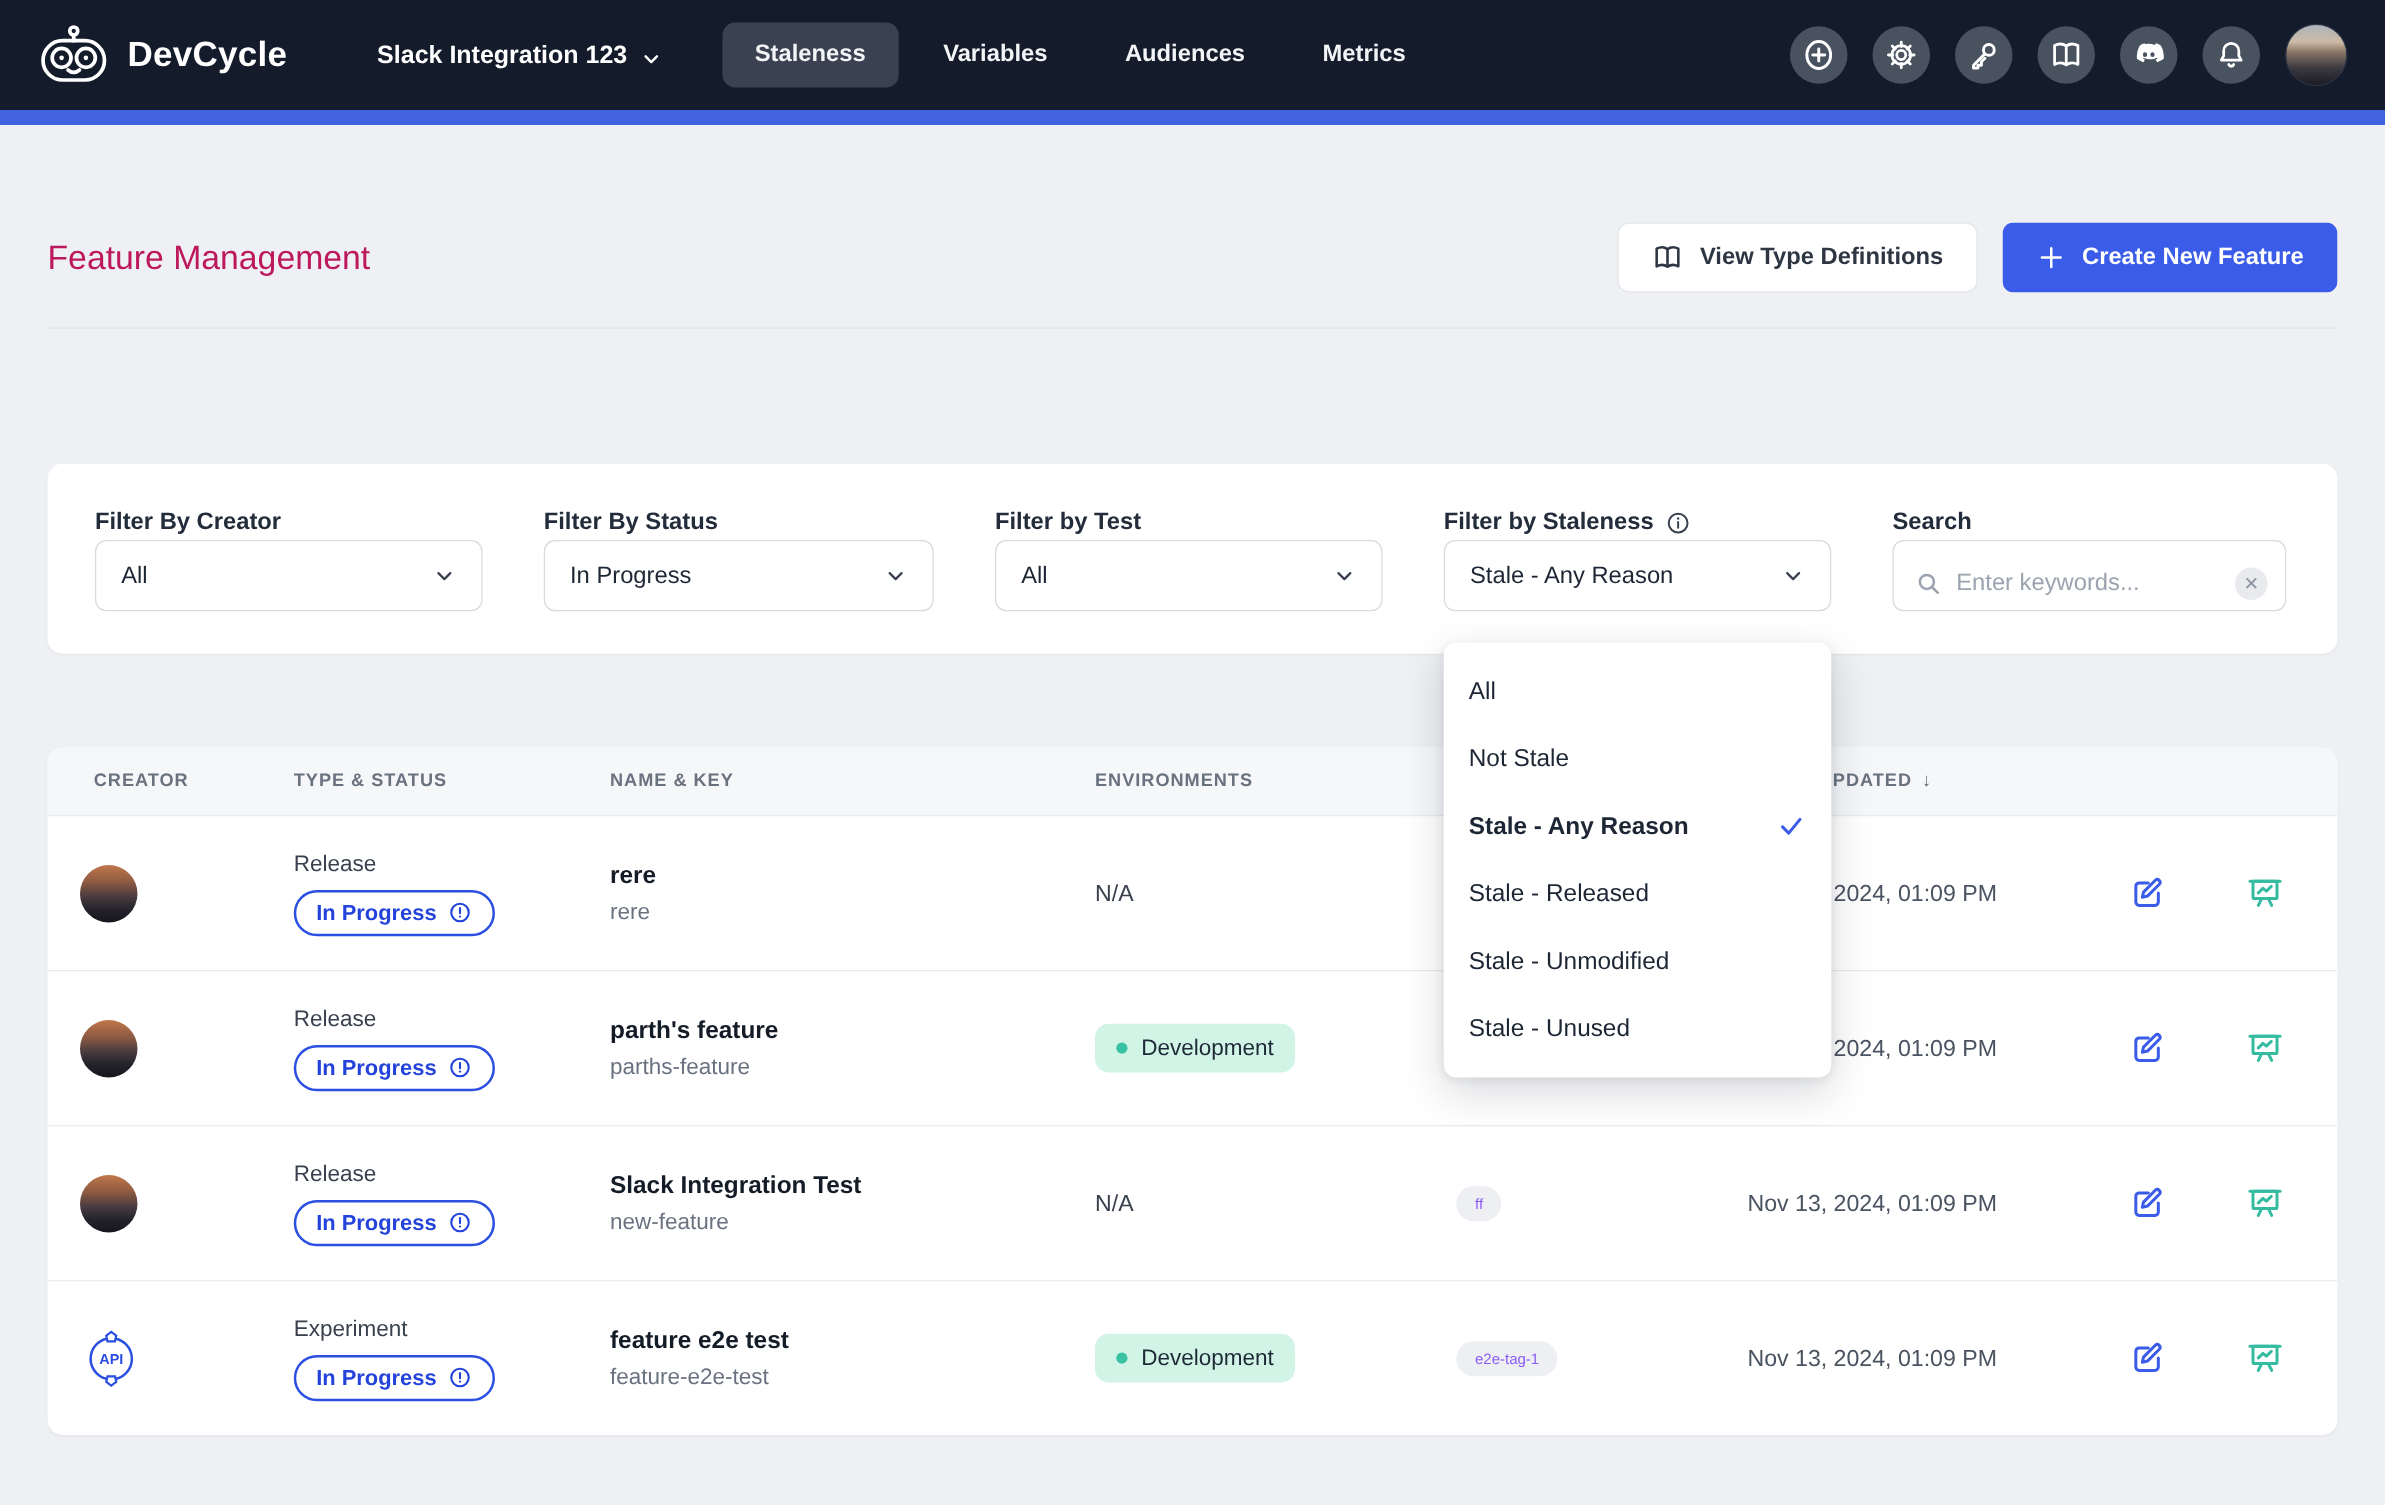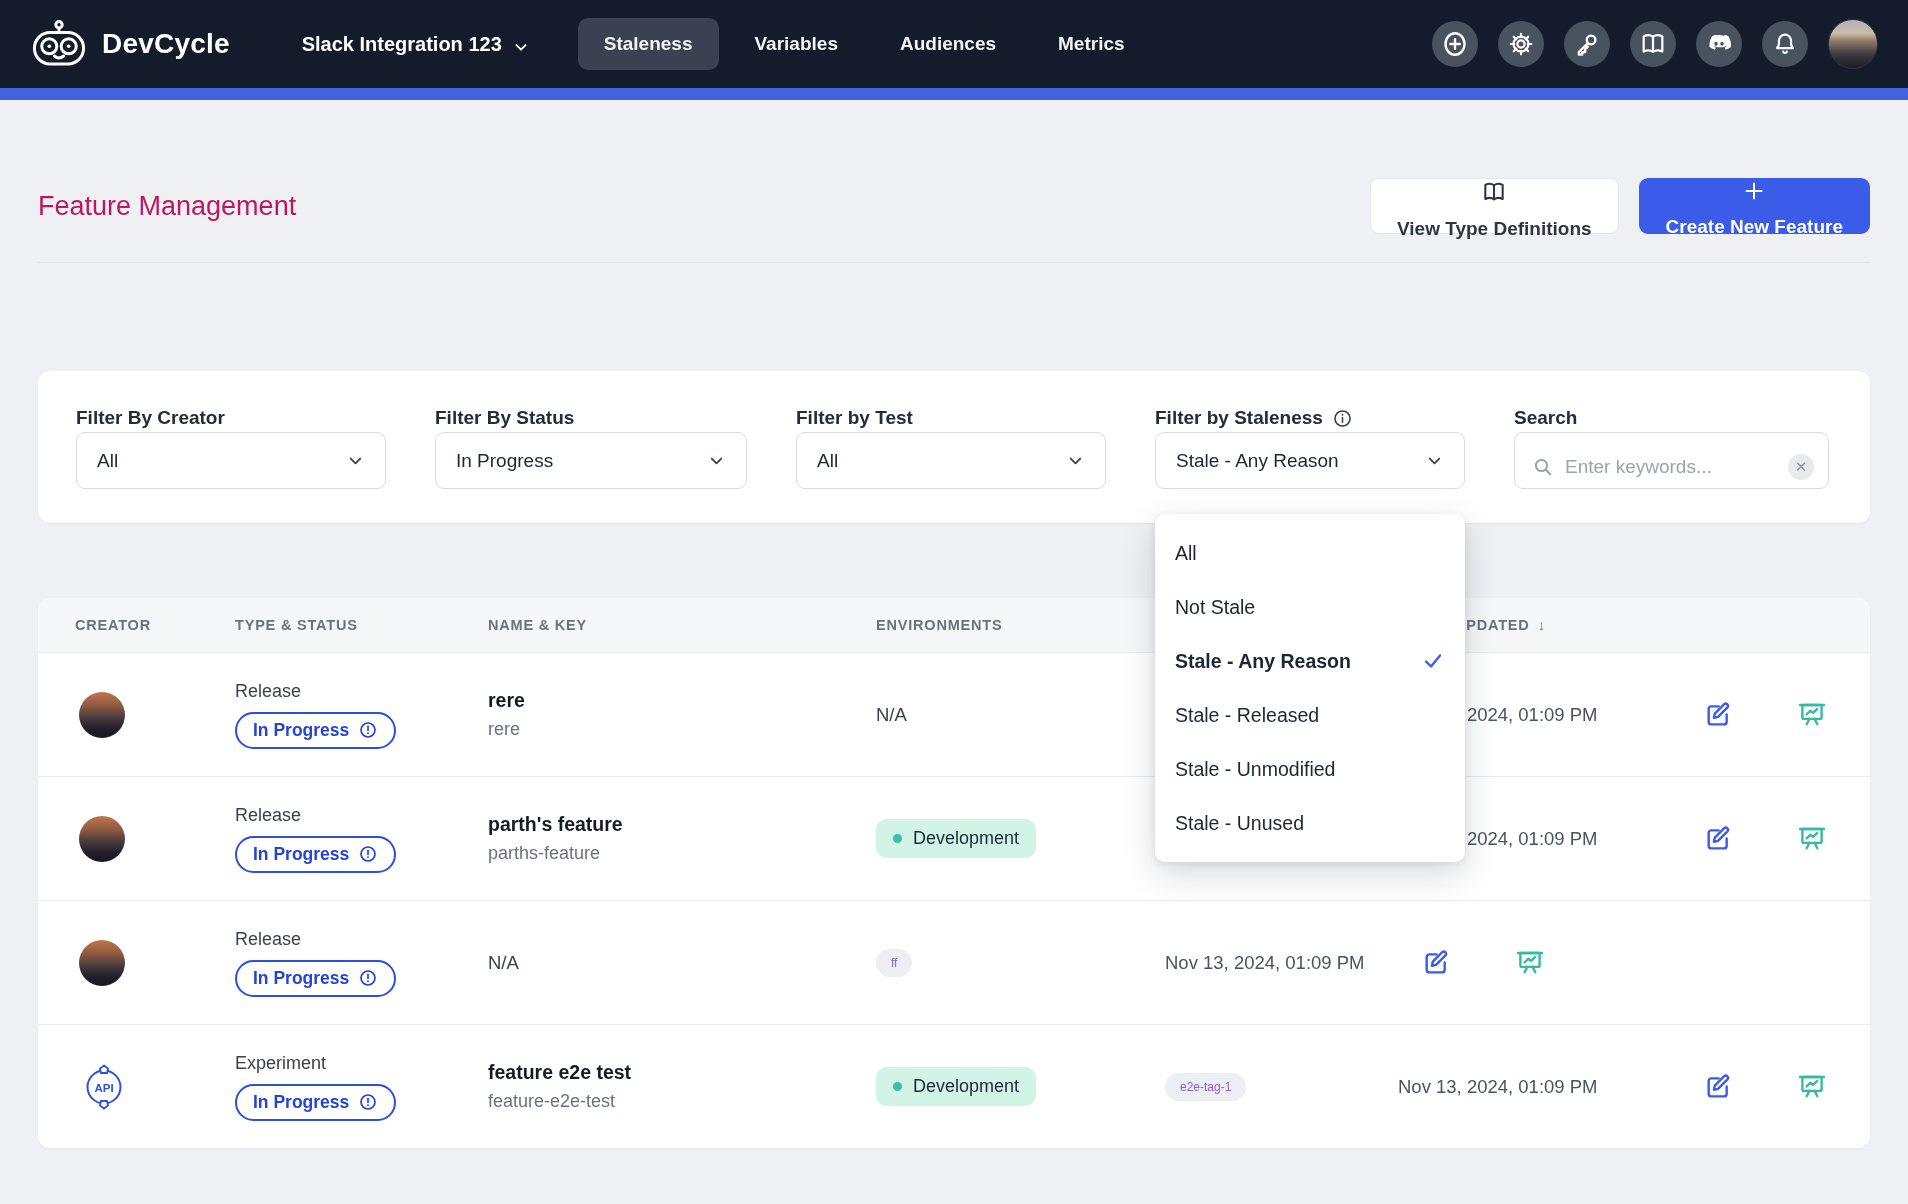--- a/index.html
+++ b/index.html
@@ -48,21 +48,21 @@
   .content { padding:0 38px; }
   .page-header {
     margin-top:78px;
     display:flex; align-items:center; justify-content:space-between;
   }
   .page-title { font-size:27px; font-weight:normal; color:#be185d; }
   .header-actions { display:flex; align-items:center; gap:20px; }
   .btn {
     height:56px; display:inline-flex; align-items:center; gap:13px;
     border-radius:9px; font-size:19px; font-weight:bold; cursor:pointer;
-    padding:0 26px; border:1px solid transparent;flex-direction:column;
+    padding:0 26px; border:1px solid transparent;
   }
   .btn-secondary { background:#fff; color:#2e3644; border-color:#e3e6ea; }
   .btn-primary { background:#3a5ce9; color:#fff; }
   .header-divider { border:none; border-top:1px solid #e2e4e9; margin-top:28px; }
 
   
   .filter-card {
     margin-top:108px; background:#fff; border-radius:12px;
     padding:36px 38px 34px 38px;
     display:flex; gap:49px;
@@ -118,21 +118,21 @@
     align-items:center;
   }
   .thead {
     height:54px; background:#f6f7f9;
     font-size:14.5px; font-weight:bold; letter-spacing:.8px; color:#6a7280;
   }
   .th { display:flex; align-items:center; gap:8px; }
   .th-creator { padding-left:37px; }
   .th-updated { padding-left:57px; }
   .trow { height:124px; border-top:1px solid #e9ebee; }
-  .cell-creator { padding-left:41px;text-decoration:underline; }
+  .cell-creator { padding-left:26px;text-decoration:underline; }
   .row-avatar {
     width:46px; height:46px; border-radius:50%;
     background:linear-gradient(180deg,#c0764a 0%, #8d5a42 30%, #4a3b3f 55%, #23222b 78%, #17161d 100%);
   }
   .type-label { font-size:18px; color:#39414f; margin-bottom:10px; }
   .status-badge {
     display:inline-flex; align-items:center; gap:9px;
     border:2px solid #2b4fe0; color:#2443db; background:#fff;
     border-radius:999px; padding:6px 16px; font-size:17.5px; font-weight:bold;
     cursor:pointer;
@@ -480,20 +480,24 @@
           <span>
             <svg width="20" height="20" viewBox="0 0 24 24" fill="none" stroke="#2443db" stroke-width="2" stroke-linecap="round">
                 <circle cx="12" cy="12" r="8.4"></circle>
                 <line x1="12" y1="7.6" x2="12" y2="12.6"></line>
                 <circle cx="12" cy="15.9" r="1.1" fill="#2443db" stroke="none"></circle>
               </svg>
           </span>
         </div>
       </div>
       <div>
+        <div class="feature-name">Slack Integration Test</div>
+        <div class="feature-key">new-feature</div>
+      </div>
+      <div>
         <span class="na-text">N/A</span>
       </div>
       <div>
         <span class="tag-pill">ff</span>
       </div>
       <div>
         <span class="date-text">Nov 13, 2024, 01:09 PM</span>
       </div>
       <div class="actions-cell">
         <span class="action-btn">

